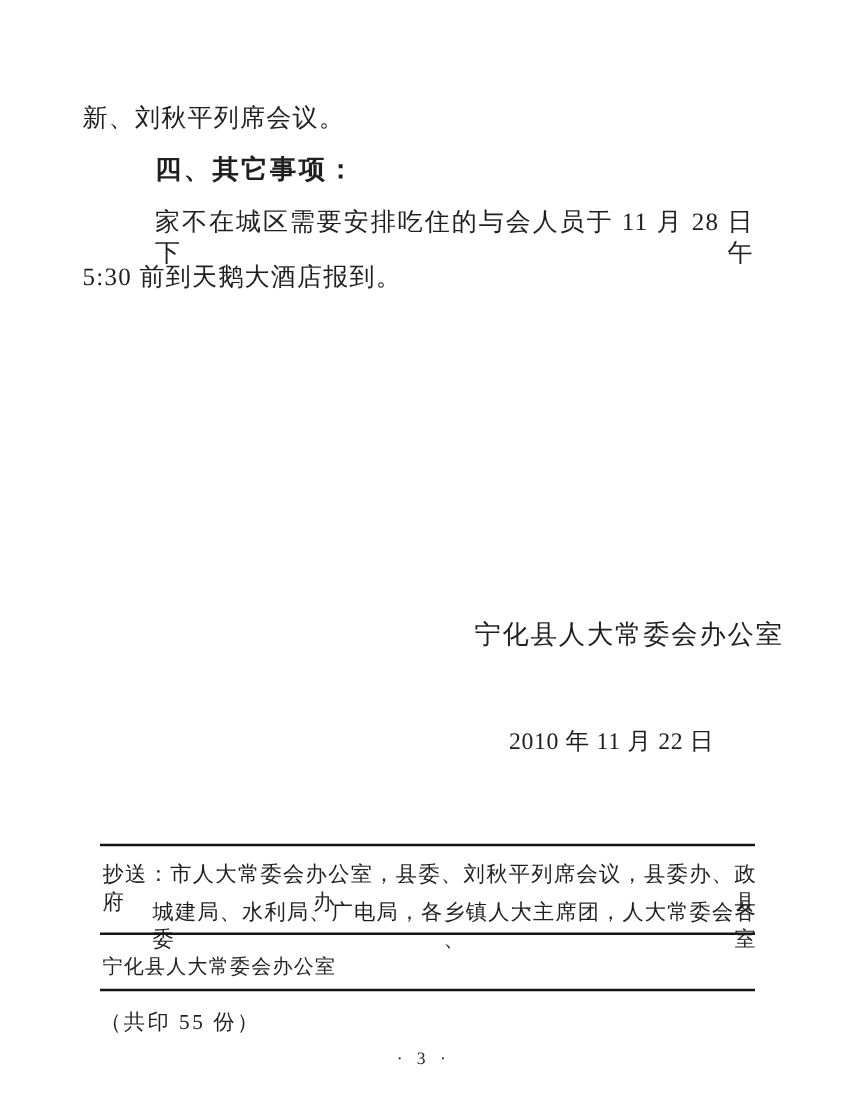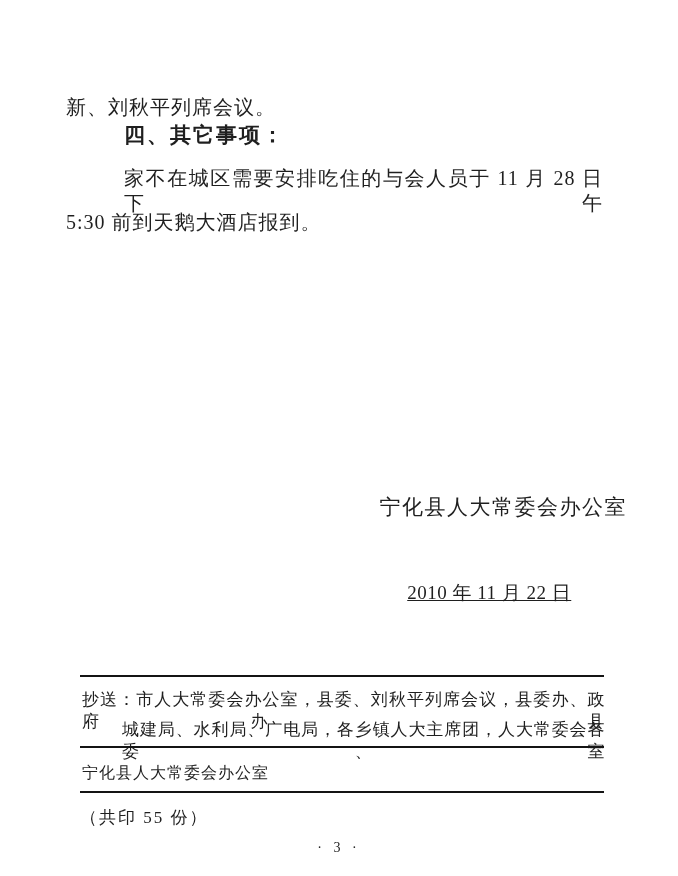--- a/index.html
+++ b/index.html
@@ -22,37 +22,37 @@
     white-space:normal;
     text-align:justify;
     text-align-last:justify;
   }
   .body-text{font-size:20px;letter-spacing:1px;line-height:1.25;}
   .heading{
     font-size:21px;font-weight:bold;letter-spacing:2px;
     font-family:"Liberation Sans","DejaVu Sans",sans-serif;
   }
   .sig-office{font-size:21px;letter-spacing:1.5px;}
-  .sig-date{font-size:19px;letter-spacing:0.5px;text-decoration:underline;}
+  .sig-date{font-size:19px;letter-spacing:0.5px;}
   .rule{position:absolute;height:2px;background:var(--rule);}
   .cc-text{font-size:17px;letter-spacing:0.5px;line-height:1.3;}
   .issuer-row{
     position:absolute;display:flex;justify-content:space-between;
     font-size:16px;letter-spacing:1px;
   }
   .copies{font-size:17px;letter-spacing:2px;text-align:left;}
   .pagenum{font-size:14px;letter-spacing:4px;text-align:center;}
 </style>
 </head>
 <body>
 
 <div class="page">
 
 
-  <div class="line body-text" style="left:66px;top:95px;">新、刘秋平列席会议。</div>
+  <div class="line body-text" style="left:66px;top:83px;">新、刘秋平列席会议。</div>
 
   <div class="line heading" style="left:124px;top:121px;">四、其它事项：</div>
 
   <div class="line body-text just" style="left:124px;top:166px;width:479px;">家不在城区需要安排吃住的与会人员于 11 月 28 日下午</div>
 
   <div class="line body-text" style="left:66px;top:210px;">5:30 前到天鹅大酒店报到。</div>
 
 
   <div class="line" style="right:51px;top:457px;text-align:center;">
     <div class="sig-office">宁化县人大常委会办公室</div>

